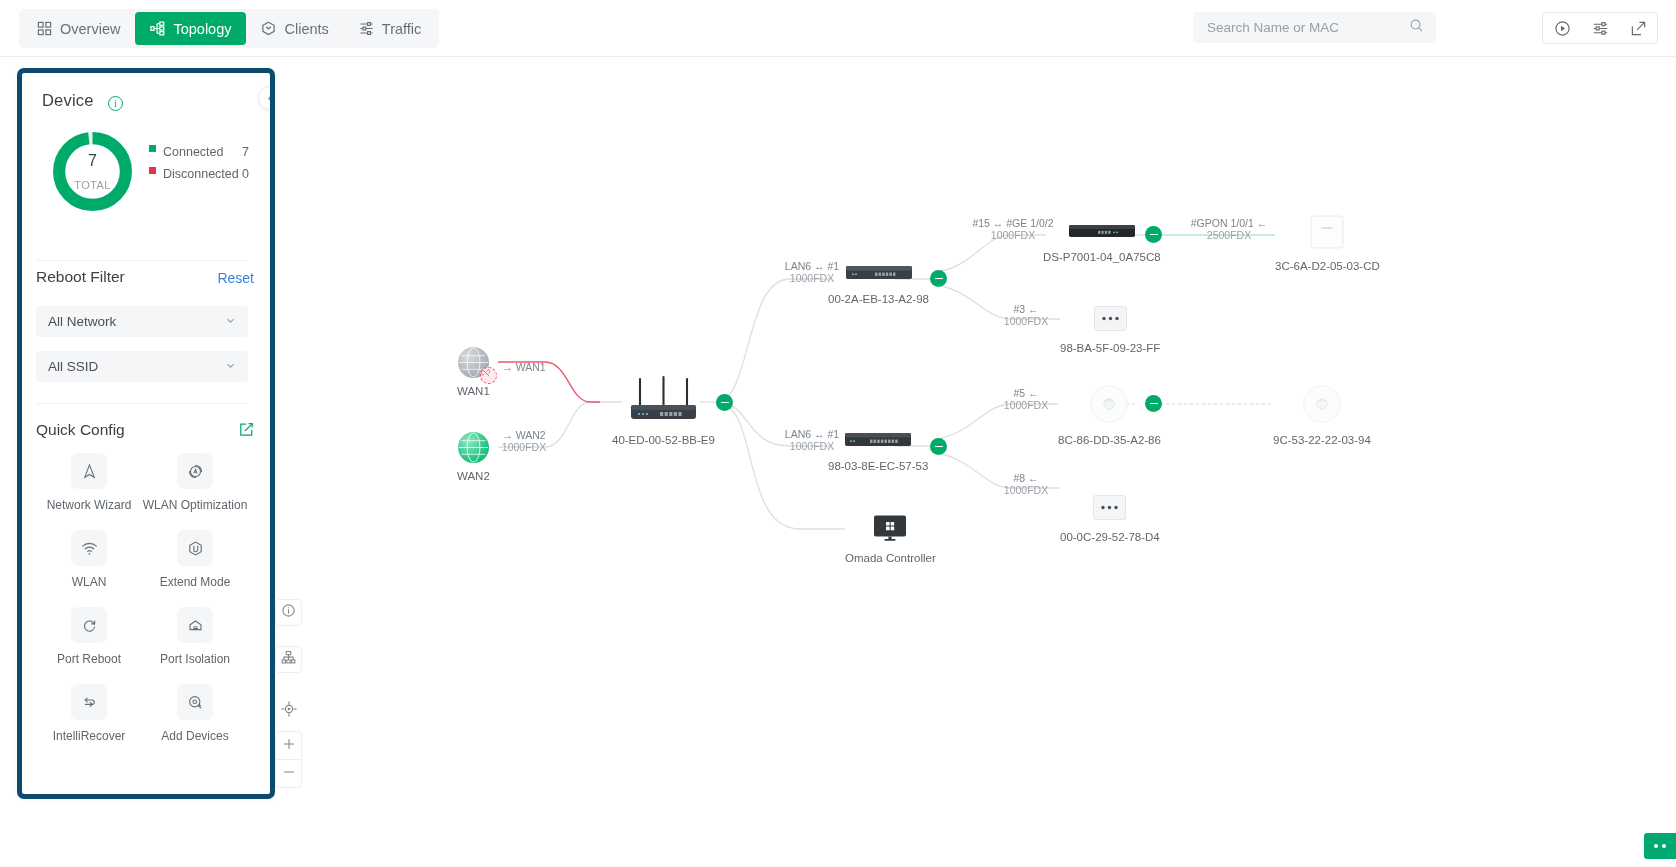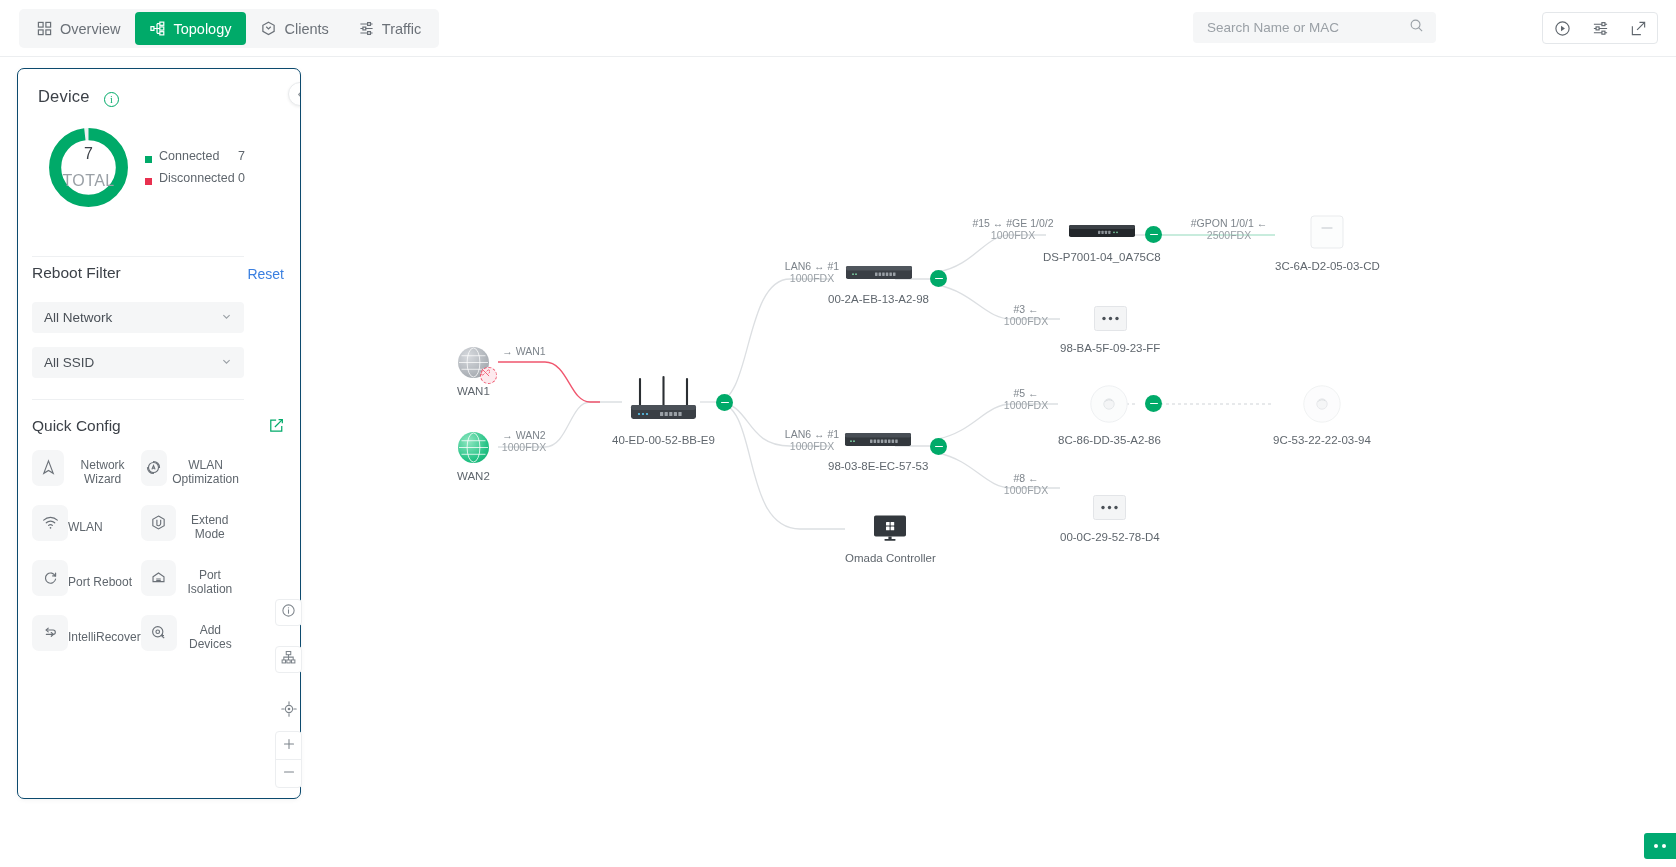--- a/index.html
+++ b/index.html
@@ -46,22 +46,22 @@
     display: flex; align-items: center; gap: 0px;
     border: 1px solid #e4e7ea; border-radius: 4px; background: #fff;
   }
   .tool-btn {
     width: 38px; height: 30px; display: flex; align-items: center; justify-content: center;
     cursor: pointer; color: #5f666d;
   }
 
   
   .panel {
-    position: absolute; left: 17px; top: 68px; width: 284px; height: 731px;
-    background: #fff; border: 1px solid #0c4a6e; border-radius: 7px;
+    position: absolute; left: 17px; top: 68px; width: 258px; height: 731px;
+    background: #fff; border: 5px solid #0c4a6e; border-radius: 7px;
     box-shadow: 0 1px 5px rgba(0,0,0,.05);
     overflow: hidden;
   }
   .panel-title {
     position: absolute; left: 20px; top: 18px;
     font-size: 16.5px; color: #3c4148; letter-spacing: .2px;
   }
   .info-circle {
     position: absolute; left: 86px; top: 23px;
     width: 15px; height: 15px; border-radius: 50%;
@@ -78,24 +78,24 @@
     box-shadow: 0 1px 3px rgba(0,0,0,.07);
   }
 
   .donut-wrap { position: absolute; left: 13px; top: 55px; width: 214px; height: 112px; }
   .donut { position: absolute; left: 15px; top: 1px; width: 85px; height: 85px; }
   .donut-center {
     position: absolute; left: 15px; top: 1px; width: 85px; height: 85px;
     display: flex; flex-direction: column; align-items: center; justify-content: center;
   }
   .donut-num { font-size: 16px; color: #3c4148; line-height: 18px; }
-  .donut-lab { font-size: 16px; color: #9aa0a6; letter-spacing: .4px; margin-top: 9px; }
+  .donut-lab { font-size: 11px; color: #9aa0a6; letter-spacing: .4px; margin-top: 9px; }
   .legend { position: absolute; left: 114px; top: 17px; width: 100px; }
   .legend-row {
-    display: flex; align-items: flex-end; height: 22px; font-size: 12.5px; color: #5f666d;
+    display: flex; align-items: flex-start; height: 22px; font-size: 12.5px; color: #5f666d;
   }
   .legend-dot { width: 7px; height: 7px; margin-right: 7px; flex: none; }
   .legend-name { flex: 1; }
   .legend-val { color: #5f666d; }
 
   .divider { position: absolute; left: 14px; width: 212px; height: 1px; background: #eef0f2; }
 
   .sec-title { position: absolute; font-size: 15.5px; color: #3c4148; }
   .link-btn { position: absolute; font-size: 14px; color: #3a7fe0; cursor: pointer; }
 
@@ -107,21 +107,21 @@
   }
   .select .chev { margin-left: auto; color: #9aa0a6; font-size: 11px; }
 
   .qc-edit { position: absolute; right: 16px; top: 416px; color: #00aa69; cursor: pointer; }
 
   .qc-grid {
     position: absolute; left: 14px; top: 446px; width: 212px;
     display: grid; grid-template-columns: 1fr 1fr; row-gap: 18px;
   }
   .qc-item {
-    display: flex; flex-direction: row; align-items: center; cursor: pointer;
+    display: flex; flex-direction: column; align-items: center; cursor: pointer;
   }
   .qc-icon {
     width: 36px; height: 36px; border-radius: 7px; background: #f5f6f7;
     display: flex; align-items: center; justify-content: center; color: #6b7178;
   }
   .qc-label { margin-top: 9px; font-size: 12px; color: #5f666d; text-align: center; }
 
   
   .ctrl {
     position: absolute; width: 27px; height: 27px; border-radius: 4px;
@@ -493,21 +493,21 @@
       </g>
 
       <path d="M1160 178 H1275" fill="none" stroke="#b6e6d2" stroke-width="1.4"></path>
 
       <path d="M498 305 H545 C568 305 570 345 590 345 H600" fill="none" stroke="#f0566e" stroke-width="1.4"></path>
 
       <path d="M1096 347 H1138" fill="none" stroke="#cfd3d7" stroke-width="1.2" stroke-dasharray="3 3"></path>
       <path d="M1160 347 H1272" fill="none" stroke="#cfd3d7" stroke-width="1.2" stroke-dasharray="3 3"></path>
     </svg>
 
-    <div class="edge-lab" style="left:492px; top:288px; width:64px">
+    <div class="edge-lab" style="left:492px; top:304px; width:64px">
       <div>→ WAN1</div>
       <div class="l2"></div>
     </div>
     <div class="edge-lab" style="left:492px; top:372px; width:64px">
       <div>→ WAN2</div>
       <div class="l2">1000FDX</div>
     </div>
     <div class="edge-lab" style="left:778px; top:203px; width:68px">
       <div>LAN6 ↔ #1</div>
       <div class="l2">1000FDX</div>

